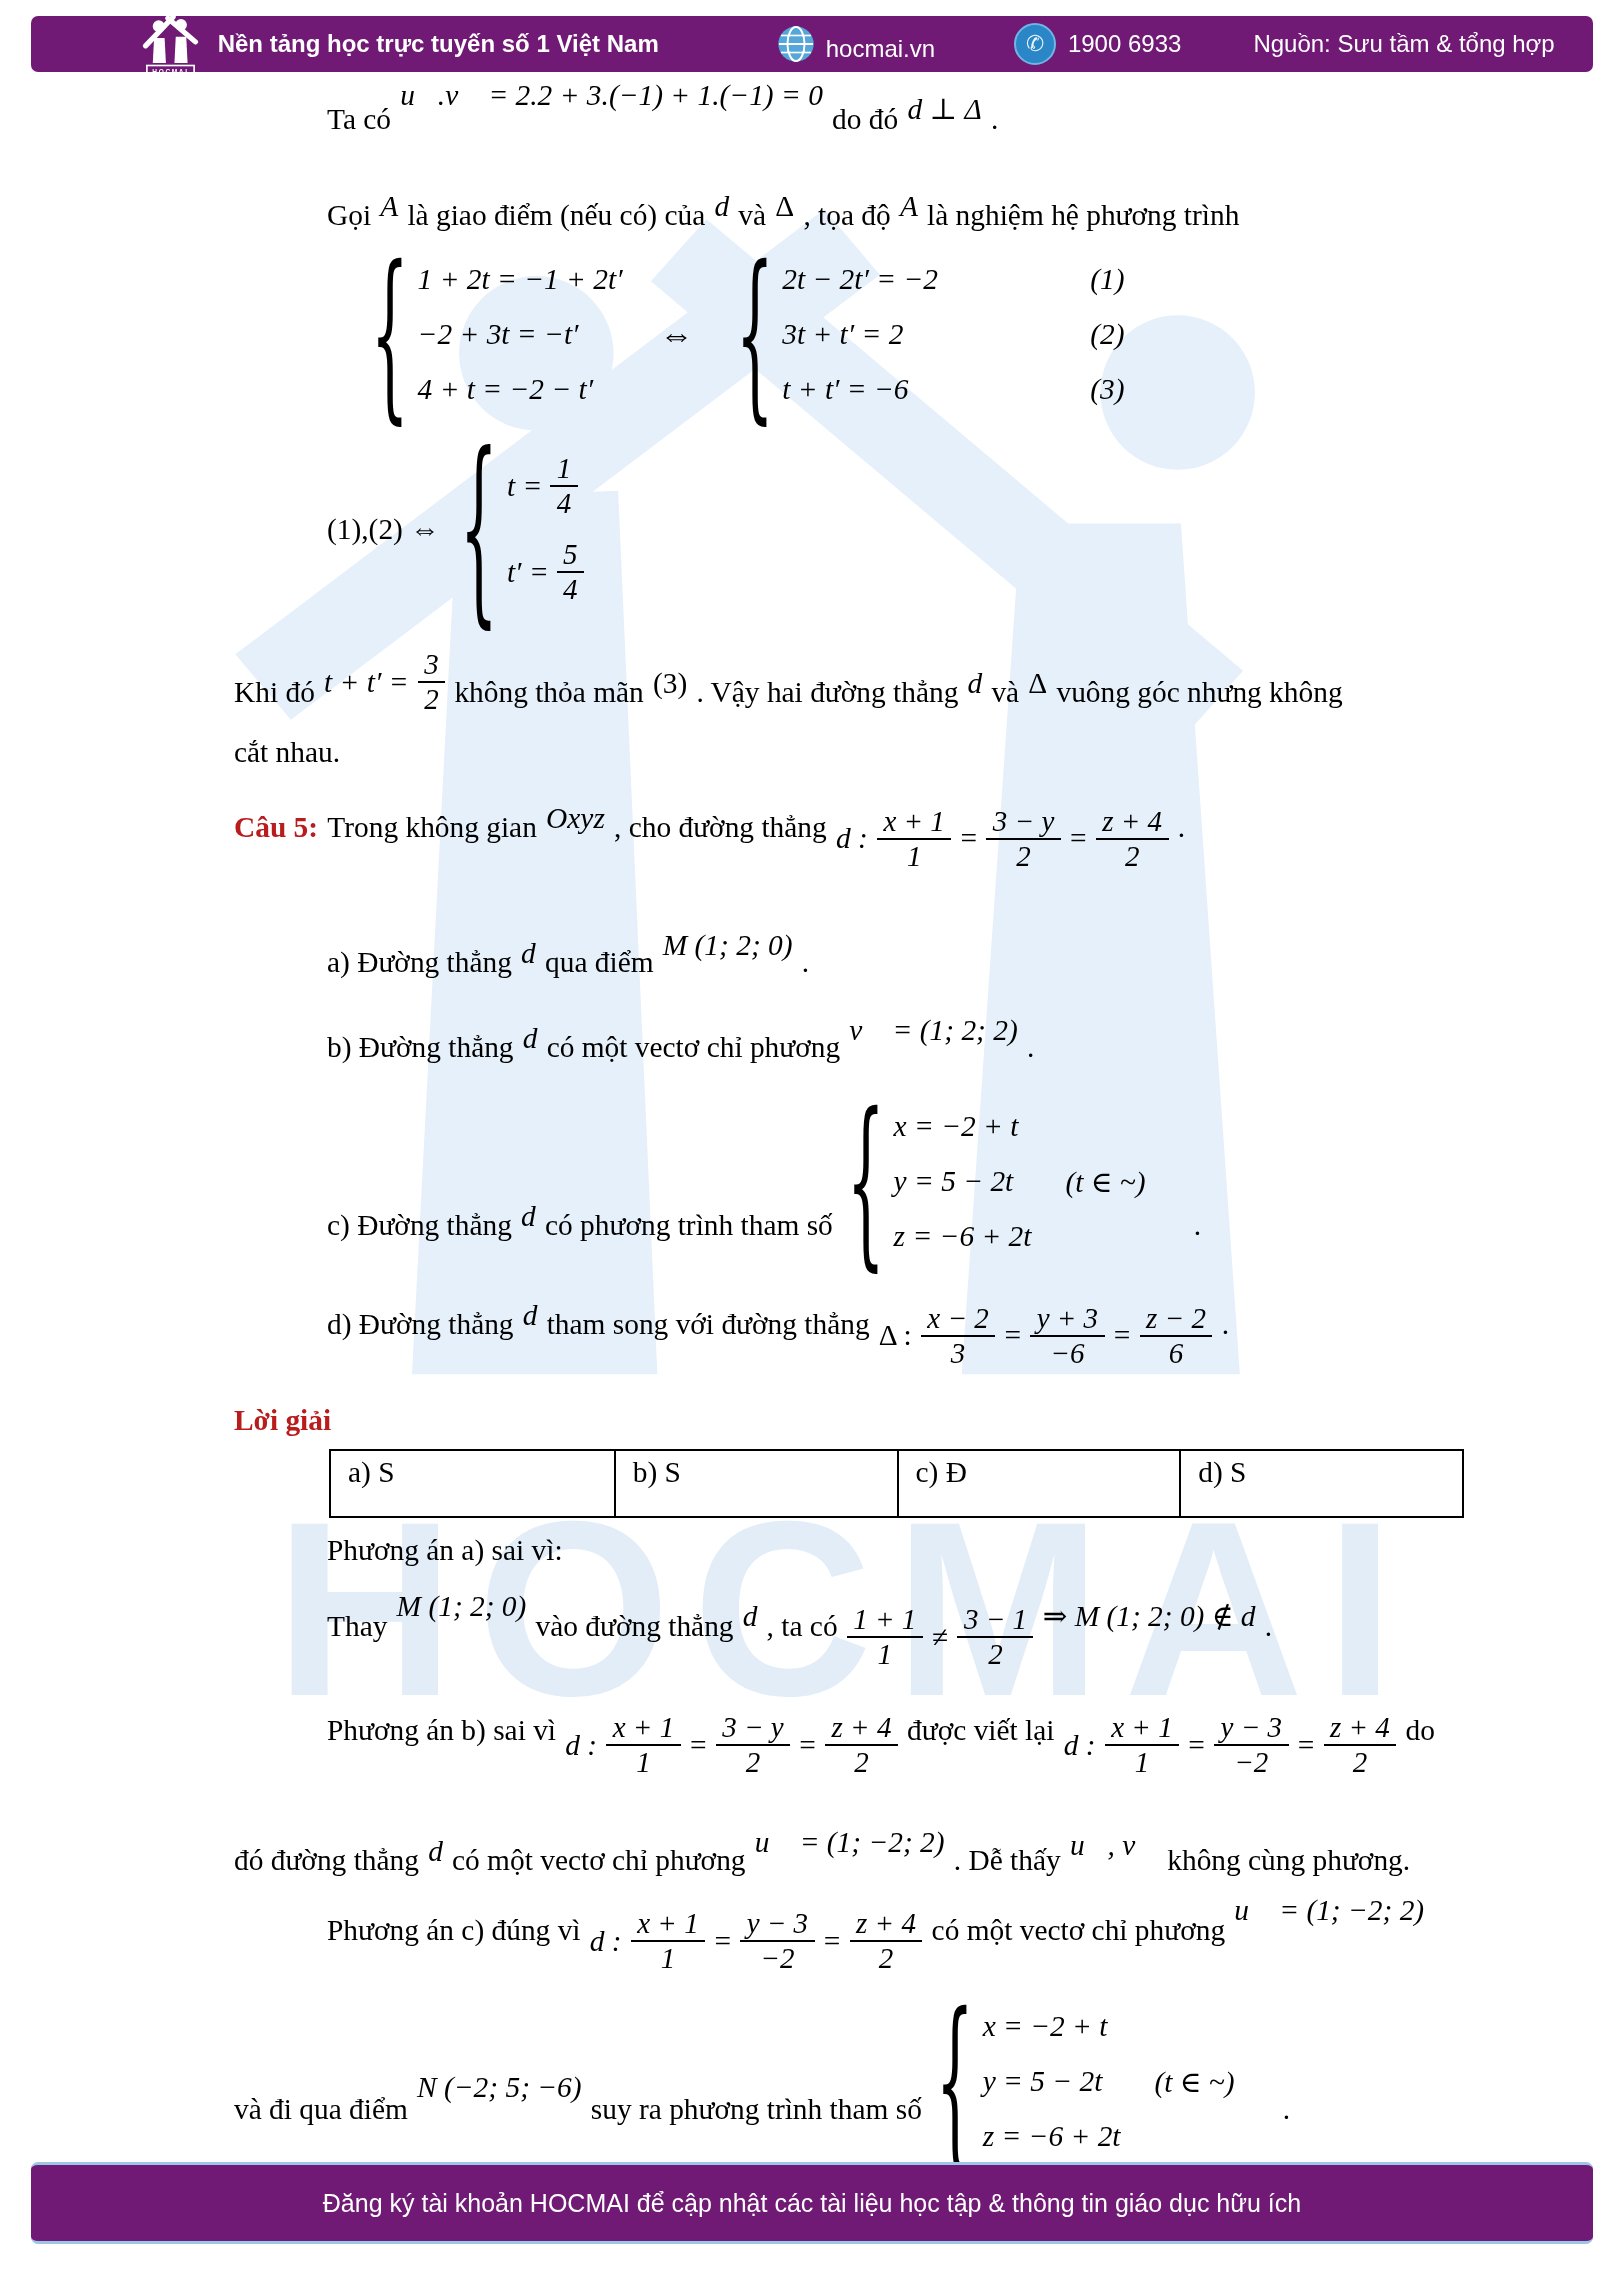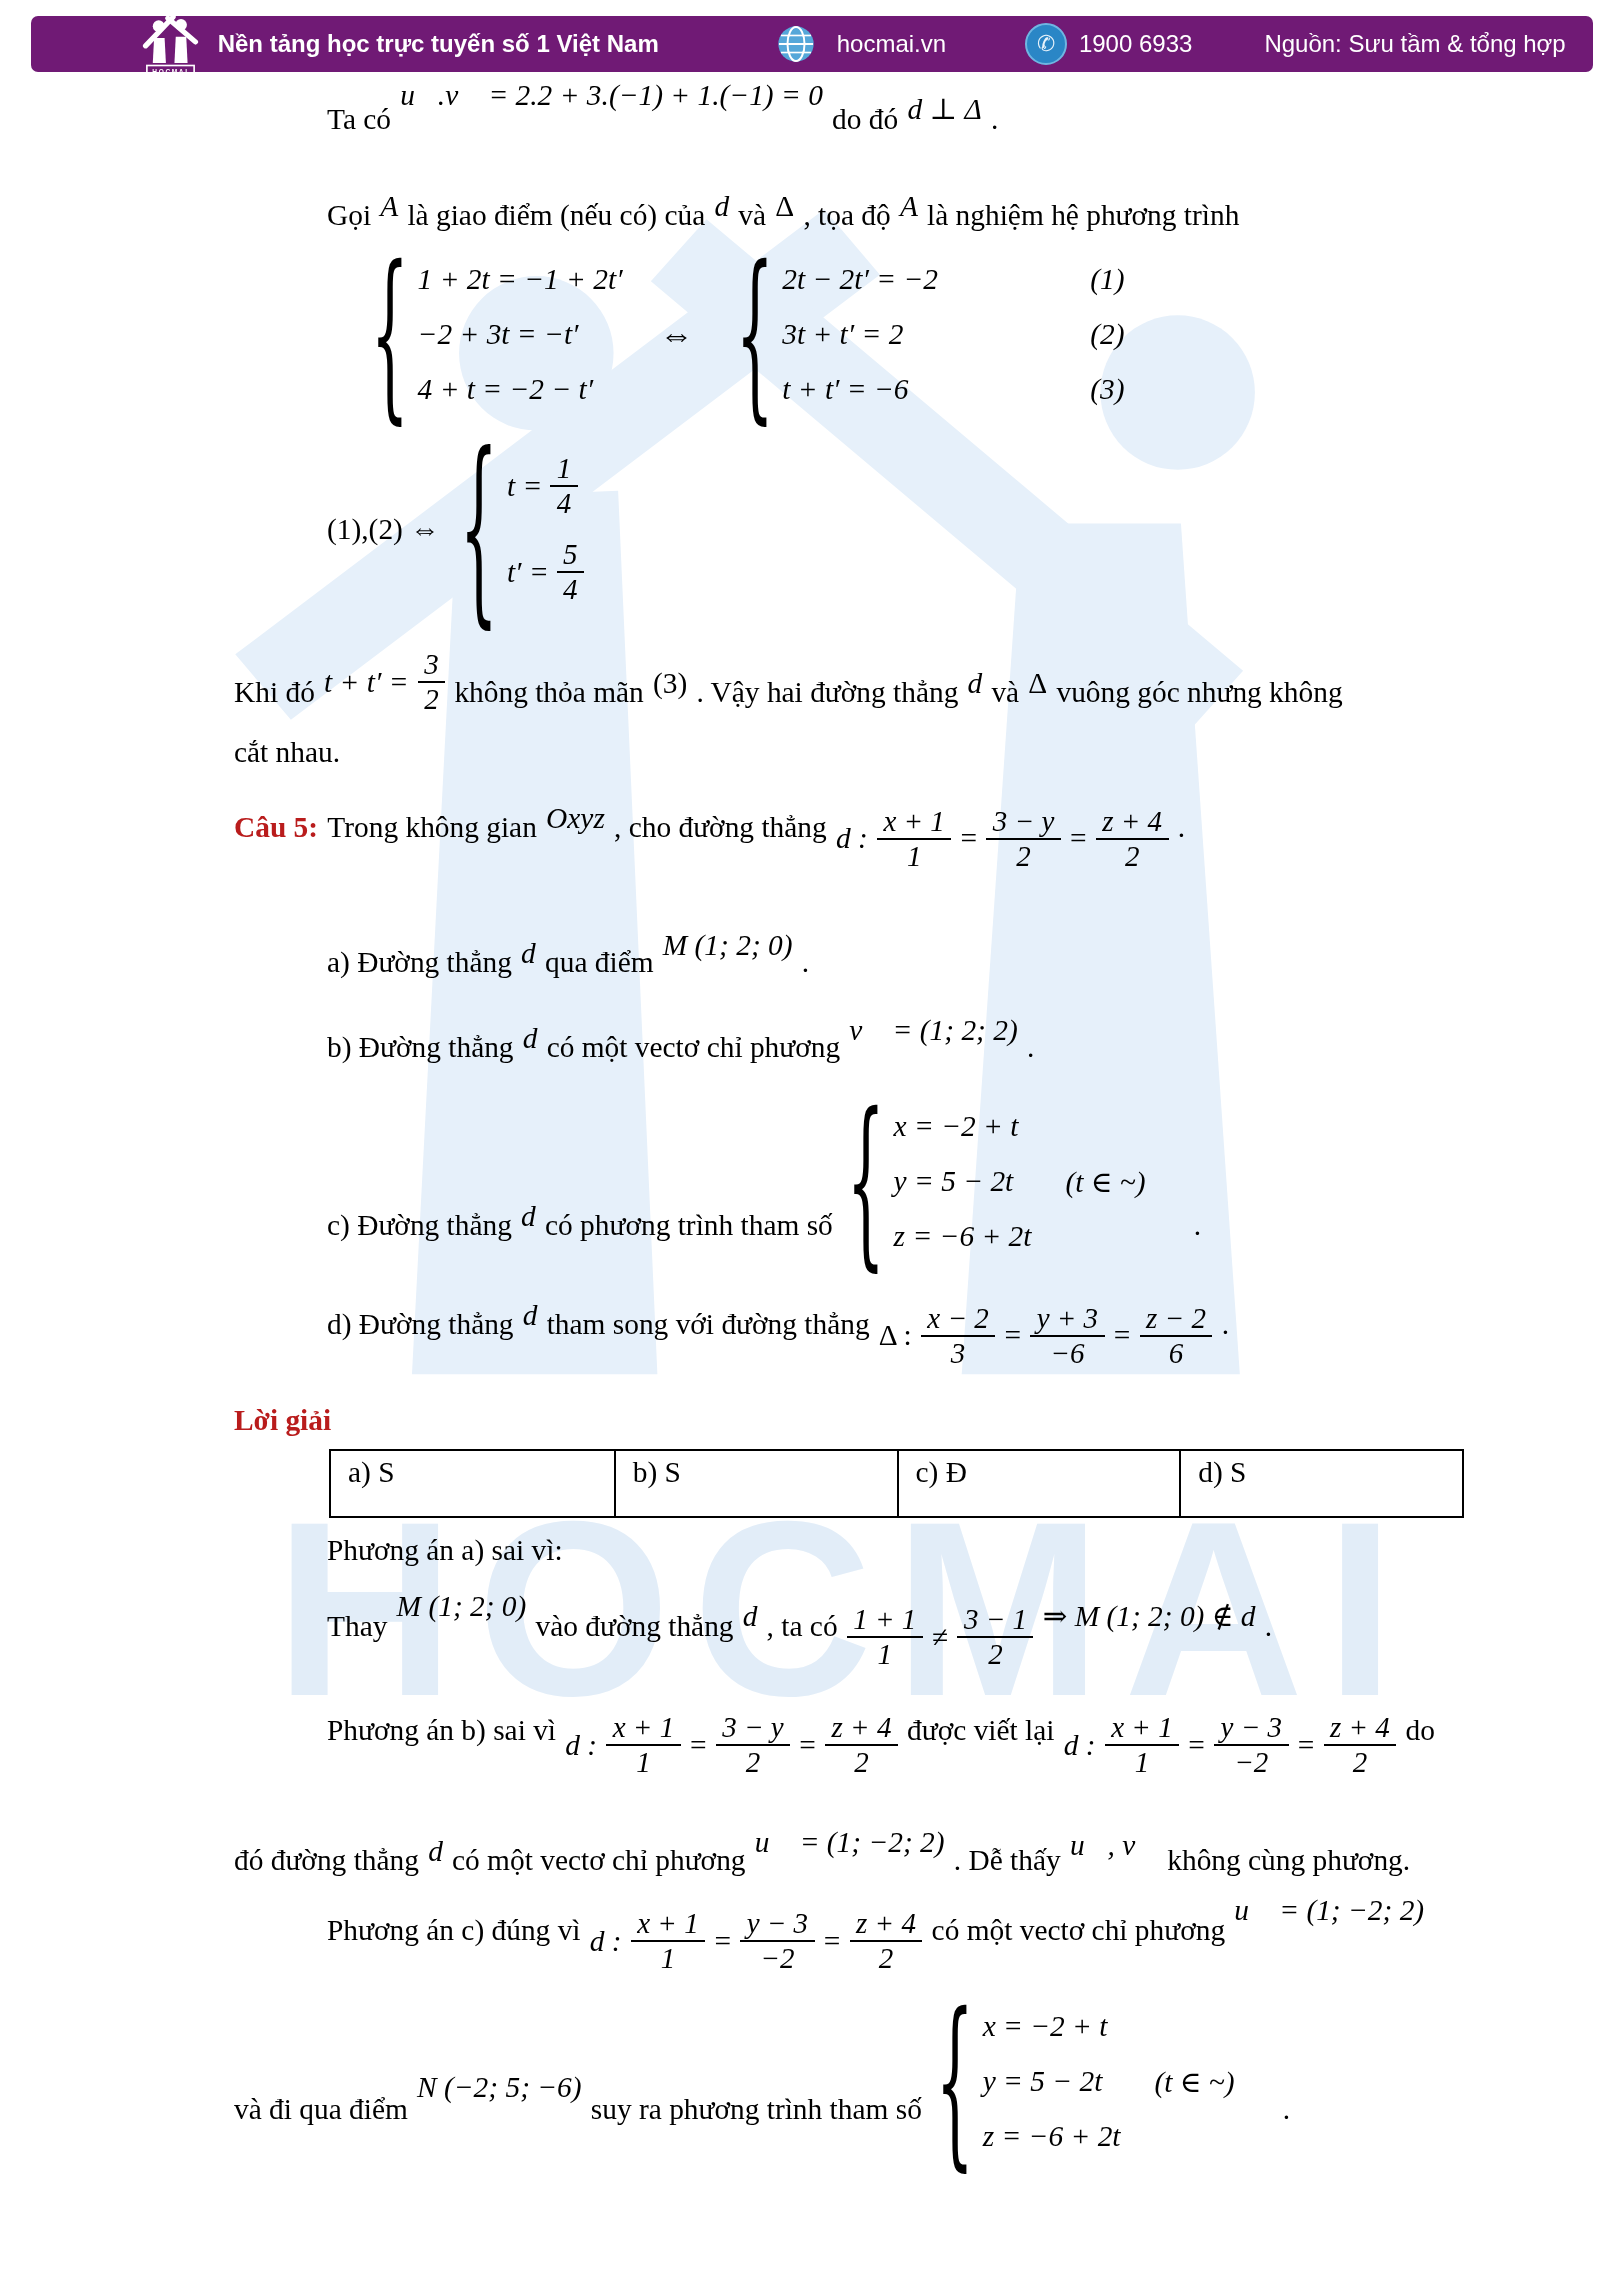--- a/index.html
+++ b/index.html
@@ -9,21 +9,21 @@
   .bar{position:absolute;left:31px;width:1562px;background:#701a75;color:#fff;
        font-family:"Liberation Sans","DejaVu Sans",sans-serif;border-radius:7px;}
   .topbar{top:16.4px;height:56px;display:flex;align-items:center;}
   .botbar{top:2162px;height:76px;border-top:3.9px solid #9cc6e4;border-bottom:3.9px solid #9cc6e4;
           display:flex;align-items:center;justify-content:center;}
   .botbar .ftext{font-size:25px;}
   .topbar .tagline{font-size:24px;font-weight:bold;margin-left:15.7px;}
   .topbar .site,.topbar .phone,.topbar .source{font-size:24px;}
   .logo{margin-left:108px;display:flex;align-items:center;}
   .icn{display:inline-flex;align-items:center;justify-content:center;}
-  .site{margin-left:118px;display:flex;align-items:center;gap:22px;}
+  .site{margin-left:118px;display:flex;align-items:flex-end;gap:11px;}
   .phone{margin-left:79px;display:flex;align-items:center;gap:11.8px;}
   .source{margin-left:72px;text-align:right;}
   .phonecirc{width:38px;height:38px;border-radius:50%;border:2.6px solid #6fb6e2;display:flex;
              align-items:center;justify-content:center;font-size:22px;color:#eaf4fb;
              background:#2a86c6;}
   
   .wm-svg{position:absolute;left:196px;top:183px;}
   .wm-text{position:absolute;left:275px;top:1485px;font-family:"Liberation Sans","DejaVu Sans",sans-serif;
            font-size:249px;font-weight:800;letter-spacing:22px;color:#e2edf8;line-height:1;}
   
@@ -390,15 +390,18 @@
       <span class="lines">
         <span class="ln">x = −2 + t</span>
         <span class="ln">y = 5 − 2t</span>
         <span class="ln">z = −6 + 2t</span>
       </span>
       <span class="note">(t ∈ ~)</span>
     </span>
     <span class="t" style="margin-left:39px;">.</span>
   </div>
 
+  <div class="bar botbar">
+    <span class="ftext">Đăng ký tài khoản HOCMAI để cập nhật các tài liệu học tập &amp; thông tin giáo dục hữu ích</span>
+  </div>
 
 </div>
 
 
 </body></html>

